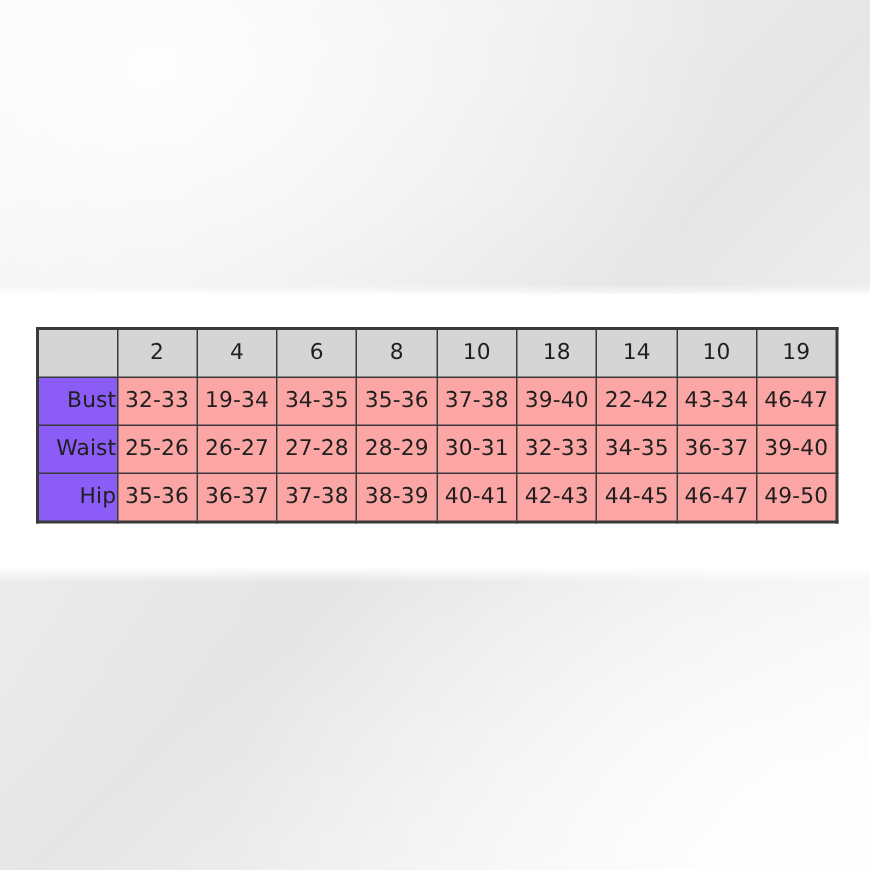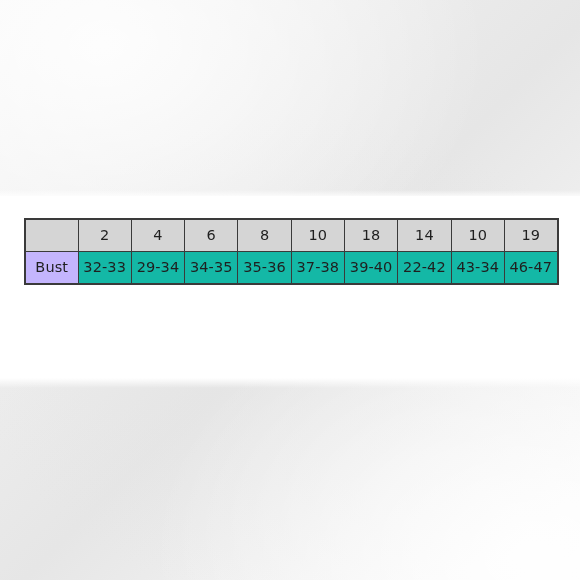--- a/index.html
+++ b/index.html
@@ -99,28 +99,28 @@
     background: #d5d5d5;
   }
 
   th.size-header {
     background: #d5d5d5;
     text-align: center;
     font-weight: normal;
   }
 
   th.row-label {
-    background: #c4b5fd;
-    text-align: center;
+    background: #8b5cf6;
+    text-align: right;
     padding-left: 6px;
     font-weight: normal;
   }
 
   td.measure-cell {
-    background: #14b8a6;
+    background: #fca5a5;
     text-align: center;
   }
 </style>
 </head>
 <body>
 
 <div id="canvas">
 
   <div class="bg-gradient"></div>
   <div class="bg-gradient-2"></div>
@@ -154,26 +154,50 @@
           <th class="size-header">18</th>
           <th class="size-header">14</th>
           <th class="size-header">10</th>
           <th class="size-header">19</th>
         </tr>
       </thead>
       <tbody>
         <tr>
           <th class="row-label">Bust</th>
           <td class="measure-cell">32-33</td>
-          <td class="measure-cell">29-34</td>
+          <td class="measure-cell">19-34</td>
           <td class="measure-cell">34-35</td>
           <td class="measure-cell">35-36</td>
           <td class="measure-cell">37-38</td>
           <td class="measure-cell">39-40</td>
           <td class="measure-cell">22-42</td>
           <td class="measure-cell">43-34</td>
           <td class="measure-cell">46-47</td>
         </tr>
+        <tr>
+          <th class="row-label">Waist</th>
+          <td class="measure-cell">25-26</td>
+          <td class="measure-cell">26-27</td>
+          <td class="measure-cell">27-28</td>
+          <td class="measure-cell">28-29</td>
+          <td class="measure-cell">30-31</td>
+          <td class="measure-cell">32-33</td>
+          <td class="measure-cell">34-35</td>
+          <td class="measure-cell">36-37</td>
+          <td class="measure-cell">39-40</td>
+        </tr>
+        <tr>
+          <th class="row-label">Hip</th>
+          <td class="measure-cell">35-36</td>
+          <td class="measure-cell">36-37</td>
+          <td class="measure-cell">37-38</td>
+          <td class="measure-cell">38-39</td>
+          <td class="measure-cell">40-41</td>
+          <td class="measure-cell">42-43</td>
+          <td class="measure-cell">44-45</td>
+          <td class="measure-cell">46-47</td>
+          <td class="measure-cell">49-50</td>
+        </tr>
       </tbody>
     </table>
   </div>
 
 </div>
 
 </body></html>

